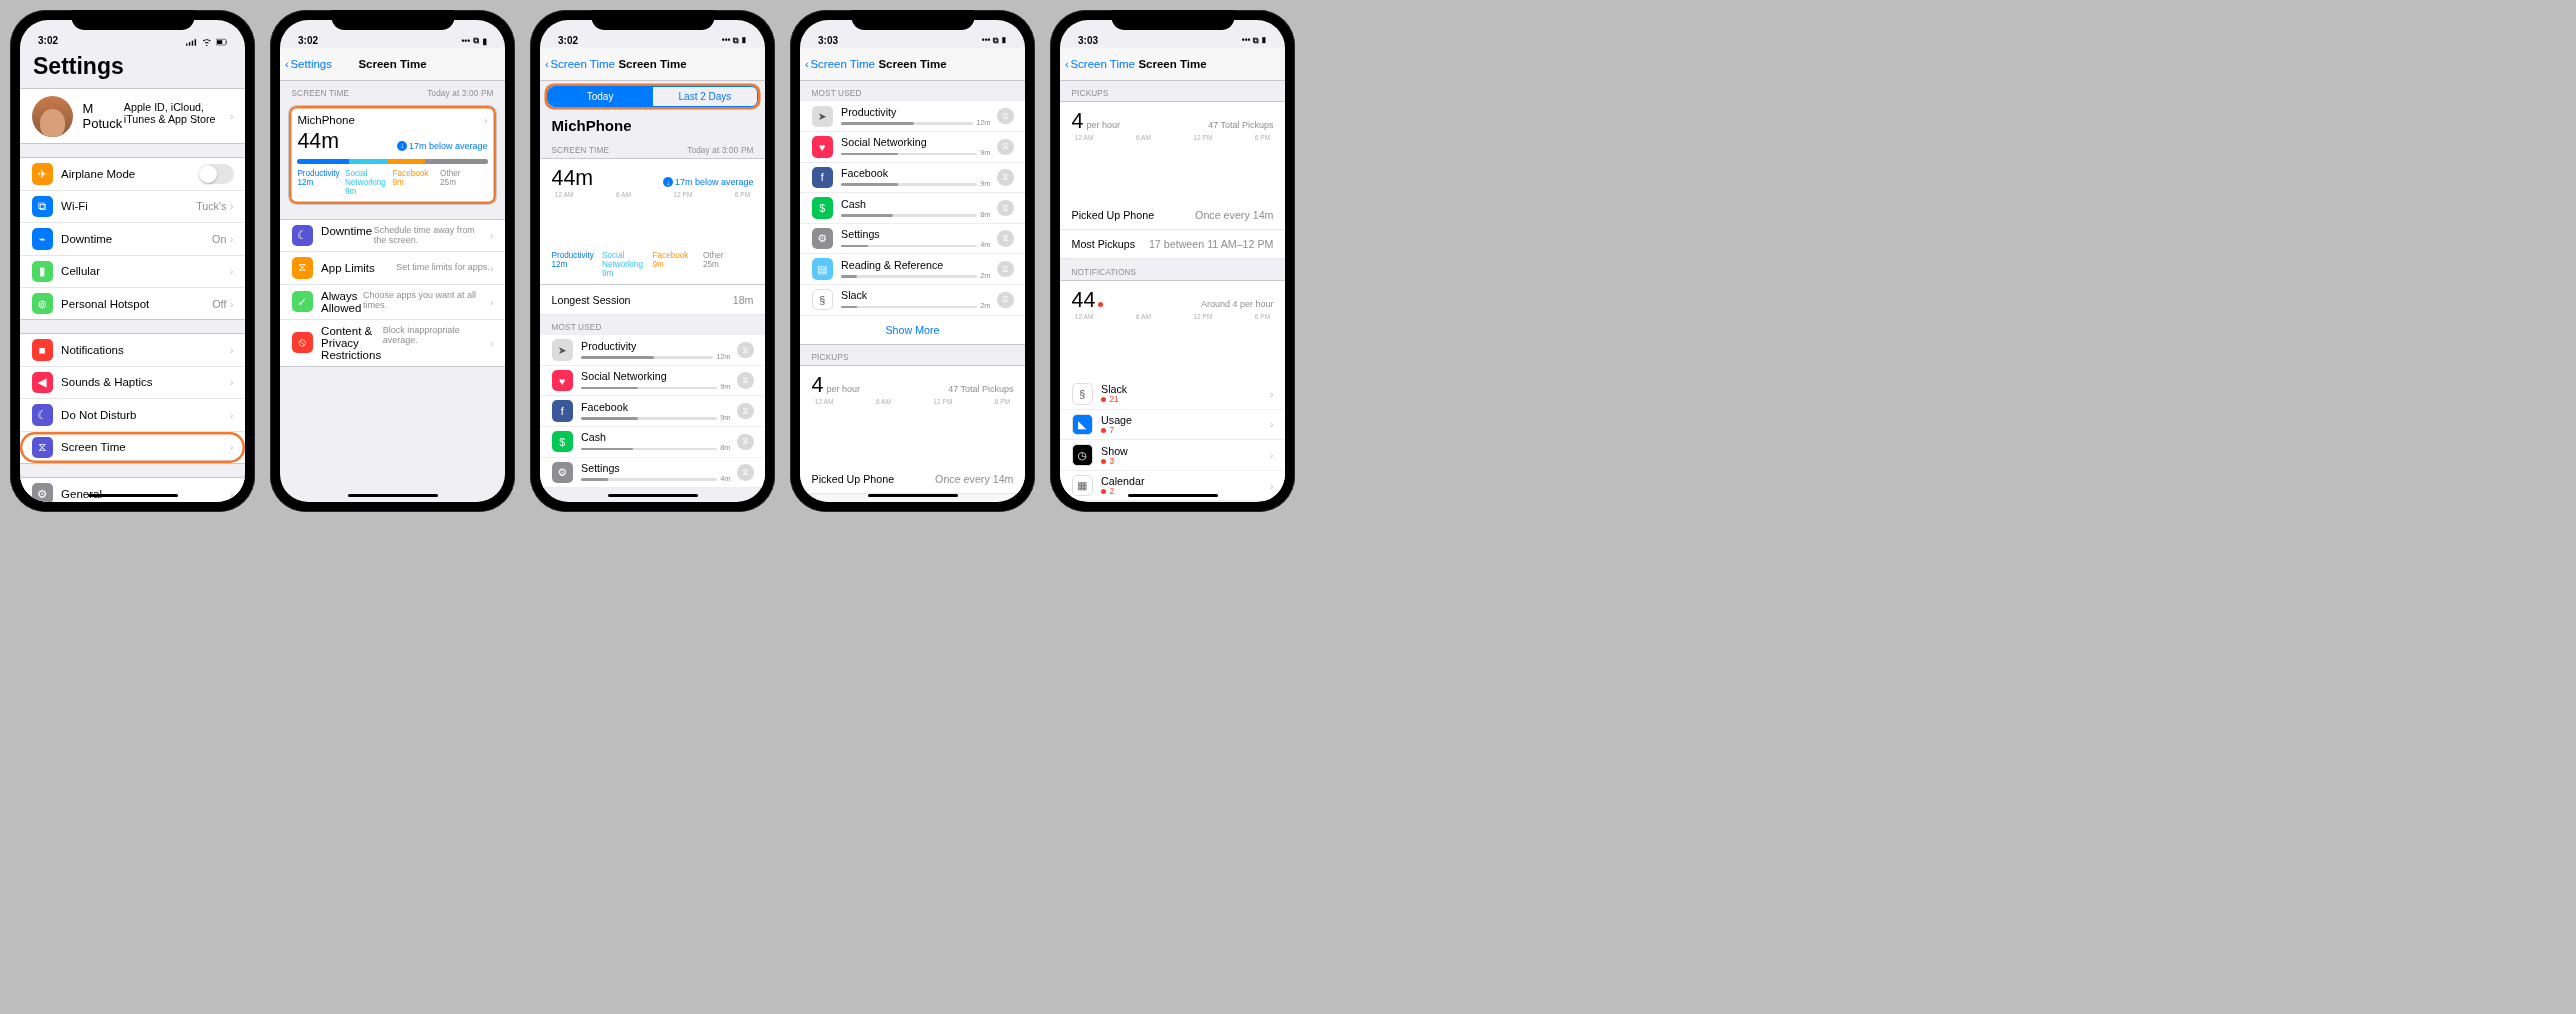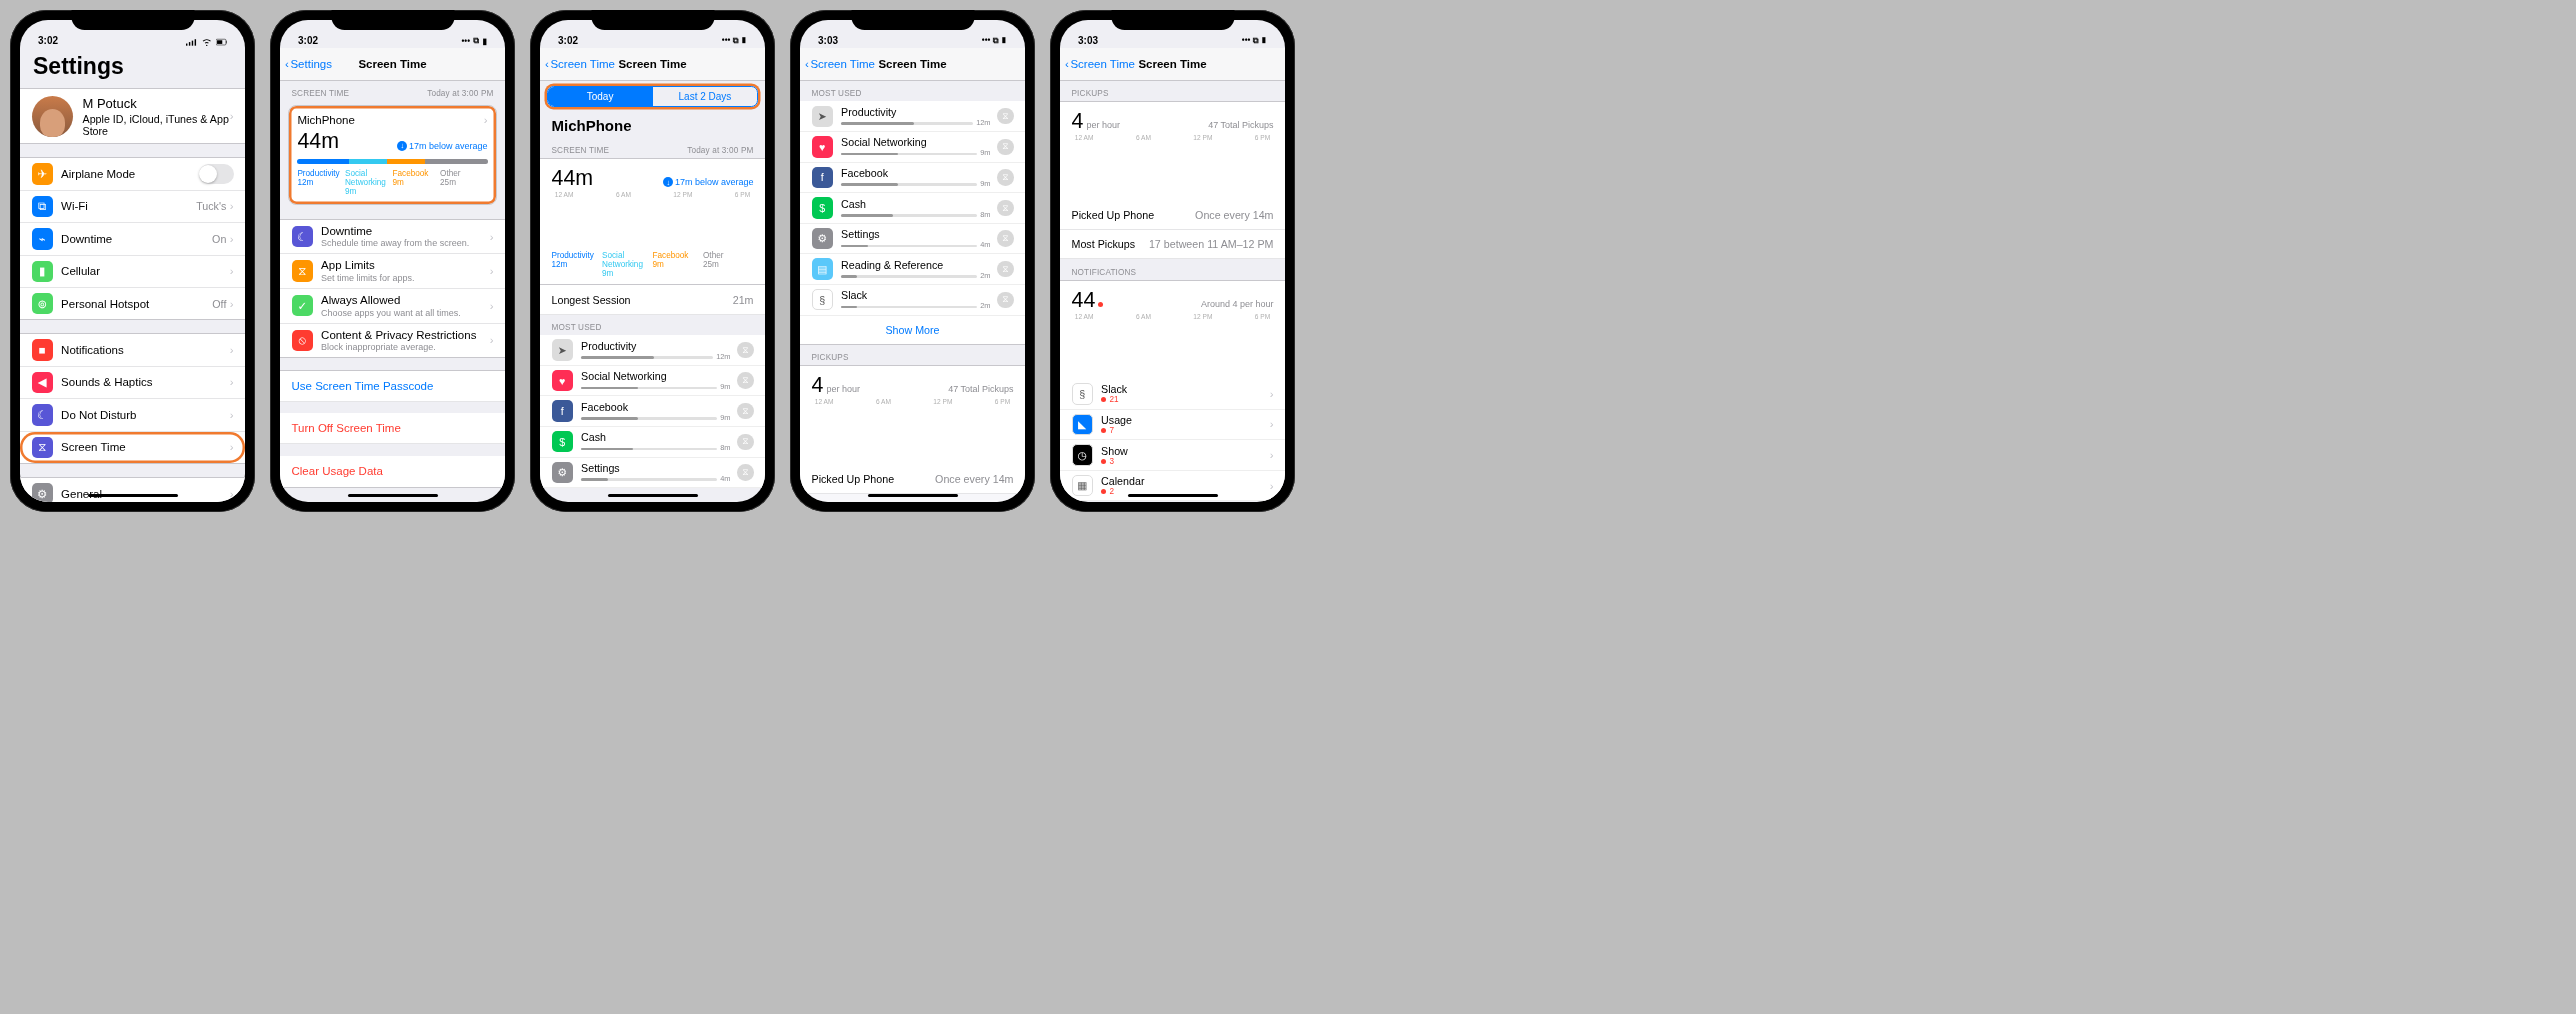--- a/index.html
+++ b/index.html
@@ -96,21 +96,21 @@
   .toggle::after { content:'';position:absolute;width:18px;height:18px;background:#fff;border-radius:50%;top:0.8px;left:0.8px;box-shadow:0 0.8px 2.5px rgba(0,0,0,.3); }
   .highlight { box-shadow: inset 0 0 0 2.5px #f07a2f; border-radius:15px; }
   .link-cell { color:#007aff; font-size:11.5px; }
   .link-cell.danger { color:#ff3b30; }
   .apple-id {
     display:flex; align-items:center; padding:6.6px 11.5px; background:#fff;
     border-top:0.8px solid #c8c7cc; border-bottom:0.8px solid #c8c7cc;
   }
   .avatar { width:41px;height:41px;border-radius:50%;background:linear-gradient(#c97b4a,#8a5a3e);margin-right:10px;display:flex;align-items:flex-end;justify-content:center;overflow:hidden; }
   .avatar::after { content:'';width:25px;height:28px;background:#d89f7a;border-radius:50% 50% 40% 40%; }
-  .stacked { display:flex;flex-direction:column;gap:1.6px; }
+  .stacked { display:flex;flex-direction:row;gap:1.6px; }
   .card {
     background:#fff;border:0.8px solid #c8c7cc;border-radius:8.2px;margin:3.3px 8.2px;
     padding:8.2px;
   }
   .big-num { font-size:21.4px; font-weight:400; }
   .delta { color:#007aff; font-size:9px; display:flex;align-items:center;gap:1.6px; }
   .delta-circle{width:10px;height:10px;border-radius:50%;background:#007aff;color:#fff;display:inline-flex;align-items:center;justify-content:center;font-size:7.4px;}
   .bar-track { height:5px;background:#e5e5e7;border-radius:2.5px;display:flex;overflow:hidden;margin:5px 0; }
   .seg { height:100%; }
   .cat-row { display:flex; }
@@ -323,27 +323,20 @@
           <div class="cell">
             <div class="icon" style="background: rgb(255, 59, 48);">⦸</div>
             <div class="stacked" style="flex: 1 1 0%;">
               <div class="label">Content &amp; Privacy Restrictions</div>
               <div class="sub">Block inappropriate average.</div>
             </div>
             <span class="chev">›</span>
           </div>
         </div>
       <div style="height:11.5px"></div>
-      <div class="group" id="s2links">
-          <div class="cell link-cell">Use Screen Time Passcode</div>
-          <div style="height: 11.5px; background: rgb(239, 239, 244);"></div>
-          <div class="cell link-cell danger">Turn Off Screen Time</div>
-          <div style="height: 11.5px; background: rgb(239, 239, 244);"></div>
-          <div class="cell link-cell danger">Clear Usage Data</div>
-        </div>
         <div></div>
     </div>
     <div class="home-ind"></div>
   </div>
 </div>
 
 <div class="phone">
   <div class="notch"></div>
   <div class="screen">
     <div class="status-bar">
@@ -446,21 +439,21 @@
           </div>
         <div class="cat-row" id="s3cats">
             <div class="cat prod"><span class="name">Productivity</span><span class="val">12m</span></div>
             <div class="cat soc"><span class="name">Social Networking</span><span class="val">9m</span></div>
             <div class="cat ent"><span class="name">Facebook</span><span class="val">9m</span></div>
             <div class="cat oth"><span class="name">Other</span><span class="val">25m</span></div>
           </div>
       </div>
       <div class="info-cell">
         <span>Longest Session</span>
-        <span class="v">21m</span>
+        <span class="v">18m</span>
       </div>
       <div class="section-header">
           <span>MOST USED</span>
         </div>
       <div id="s3apps">
           <div class="app-row">
             <div class="icon" style="background: rgb(220, 220, 220); color: rgb(85, 85, 85);">➤</div>
             <div class="mid">
               <div class="name">Productivity</div>
               <div style="display: flex; align-items: center;">

